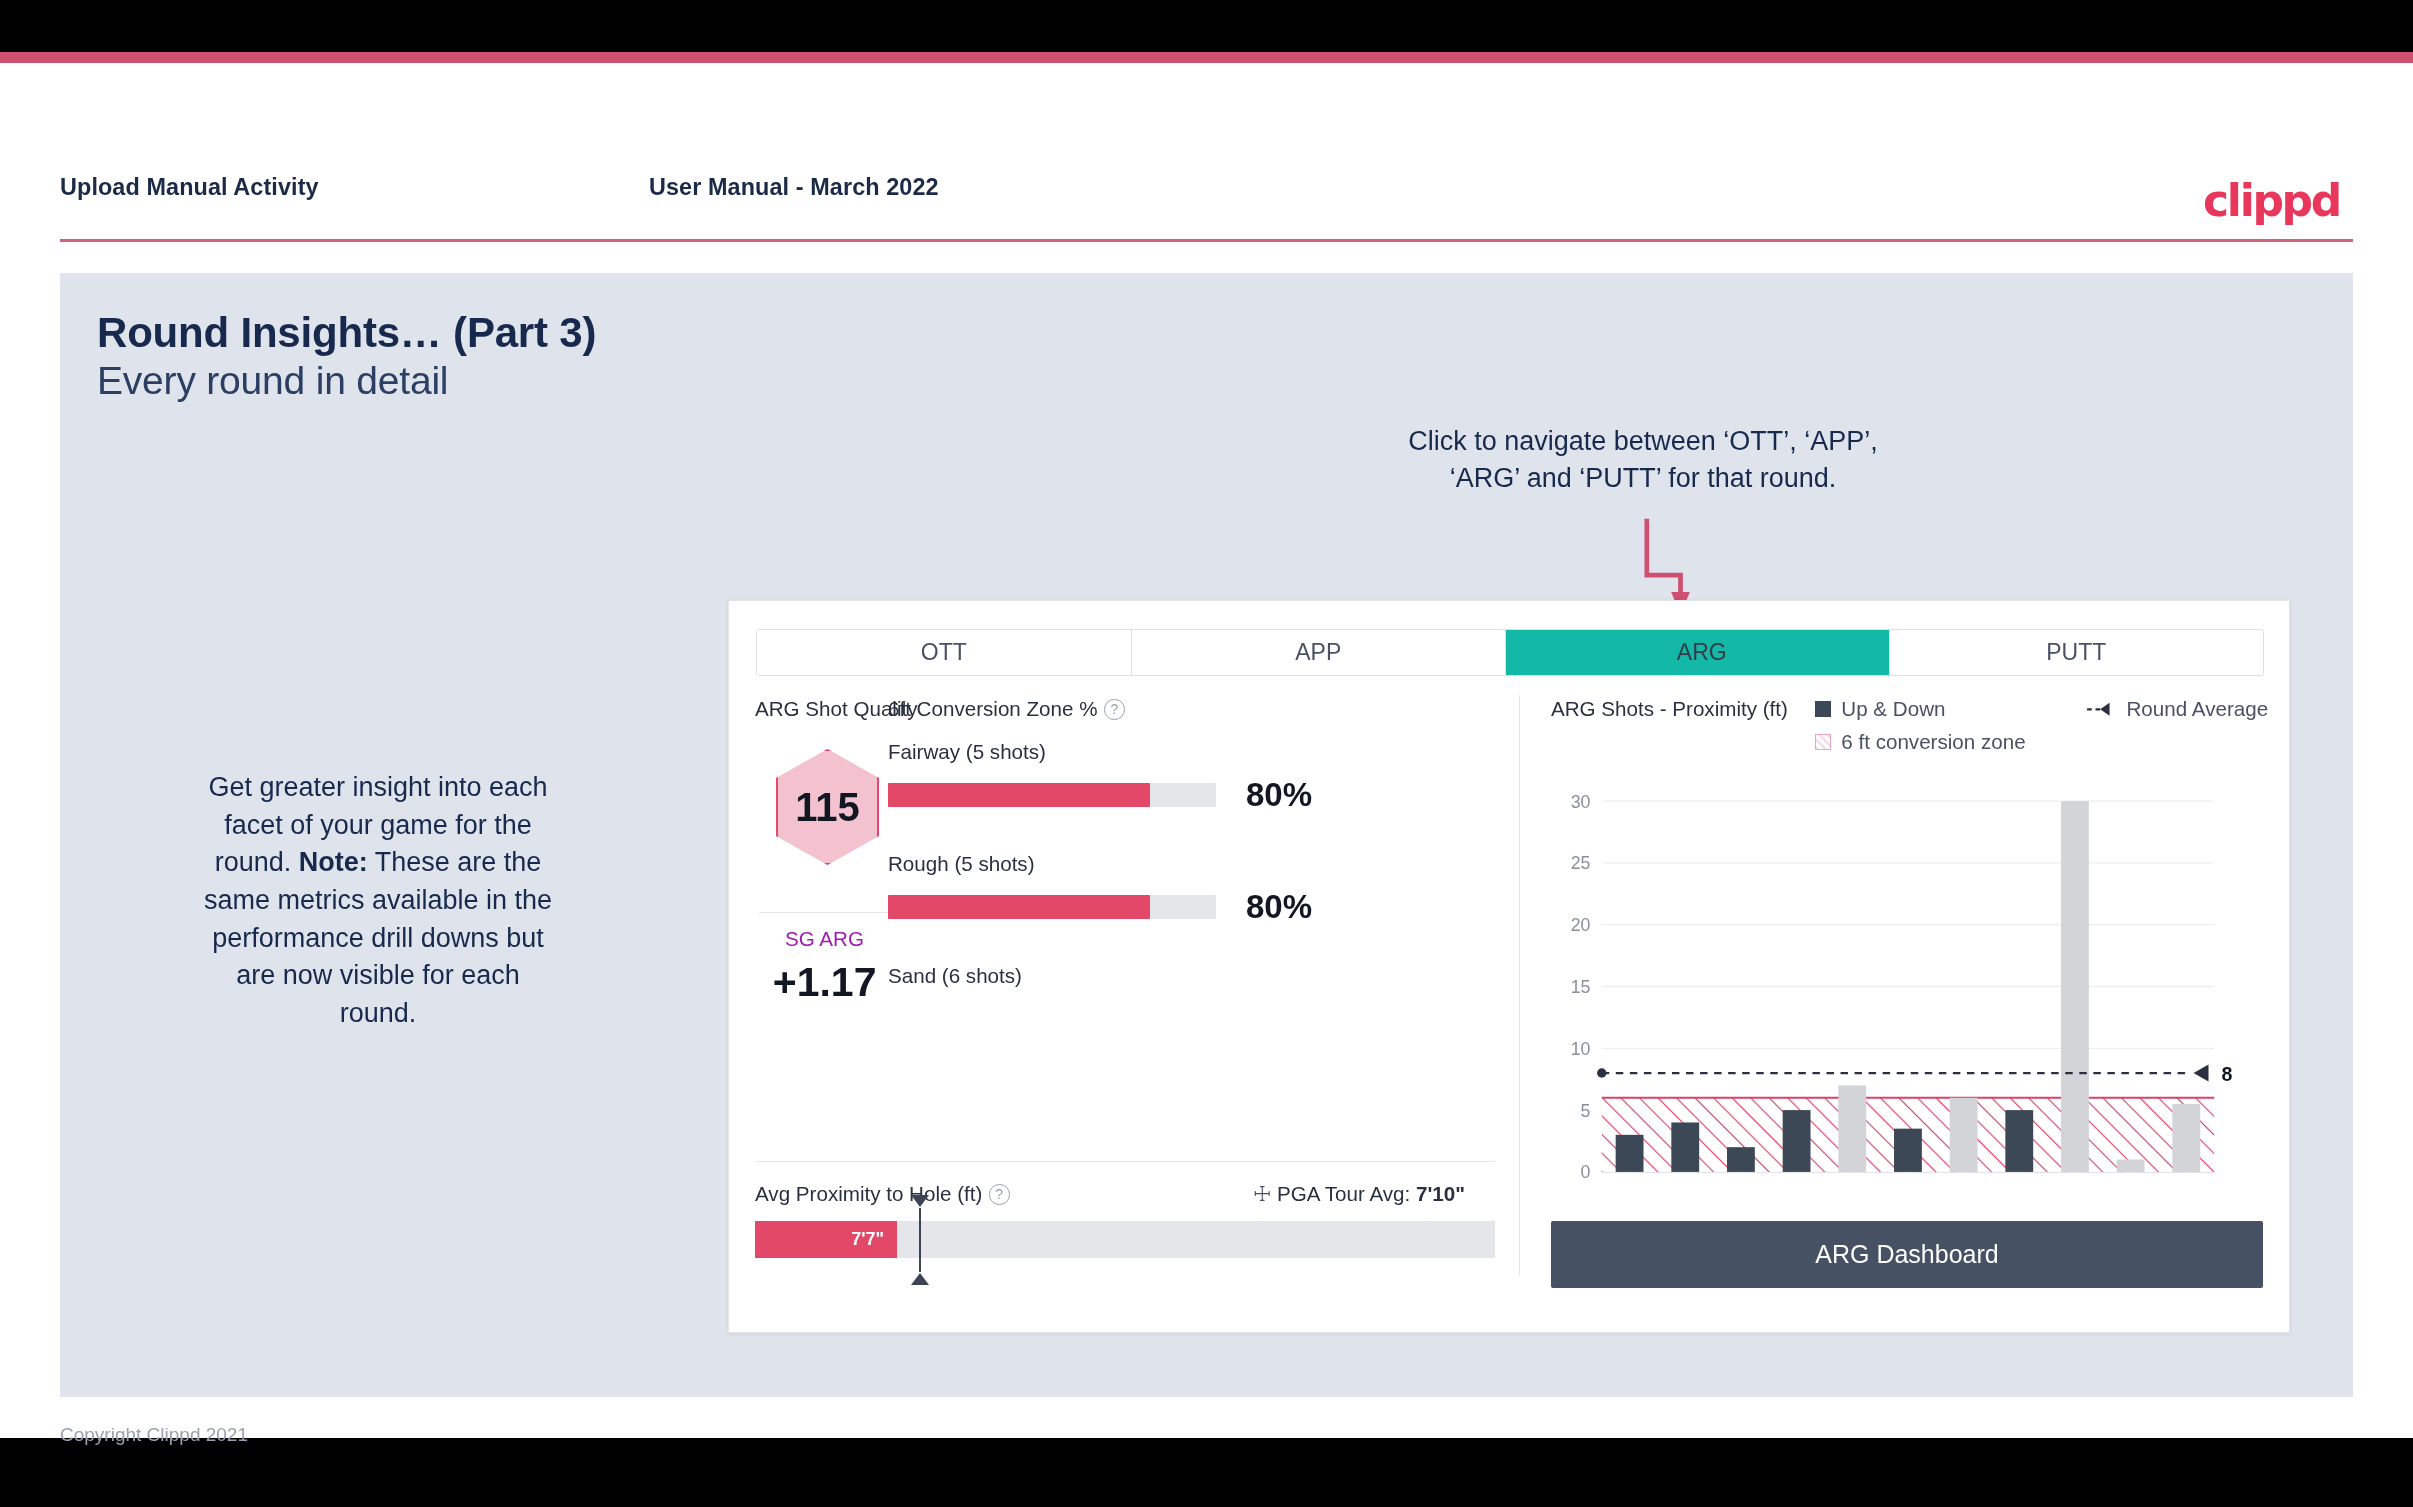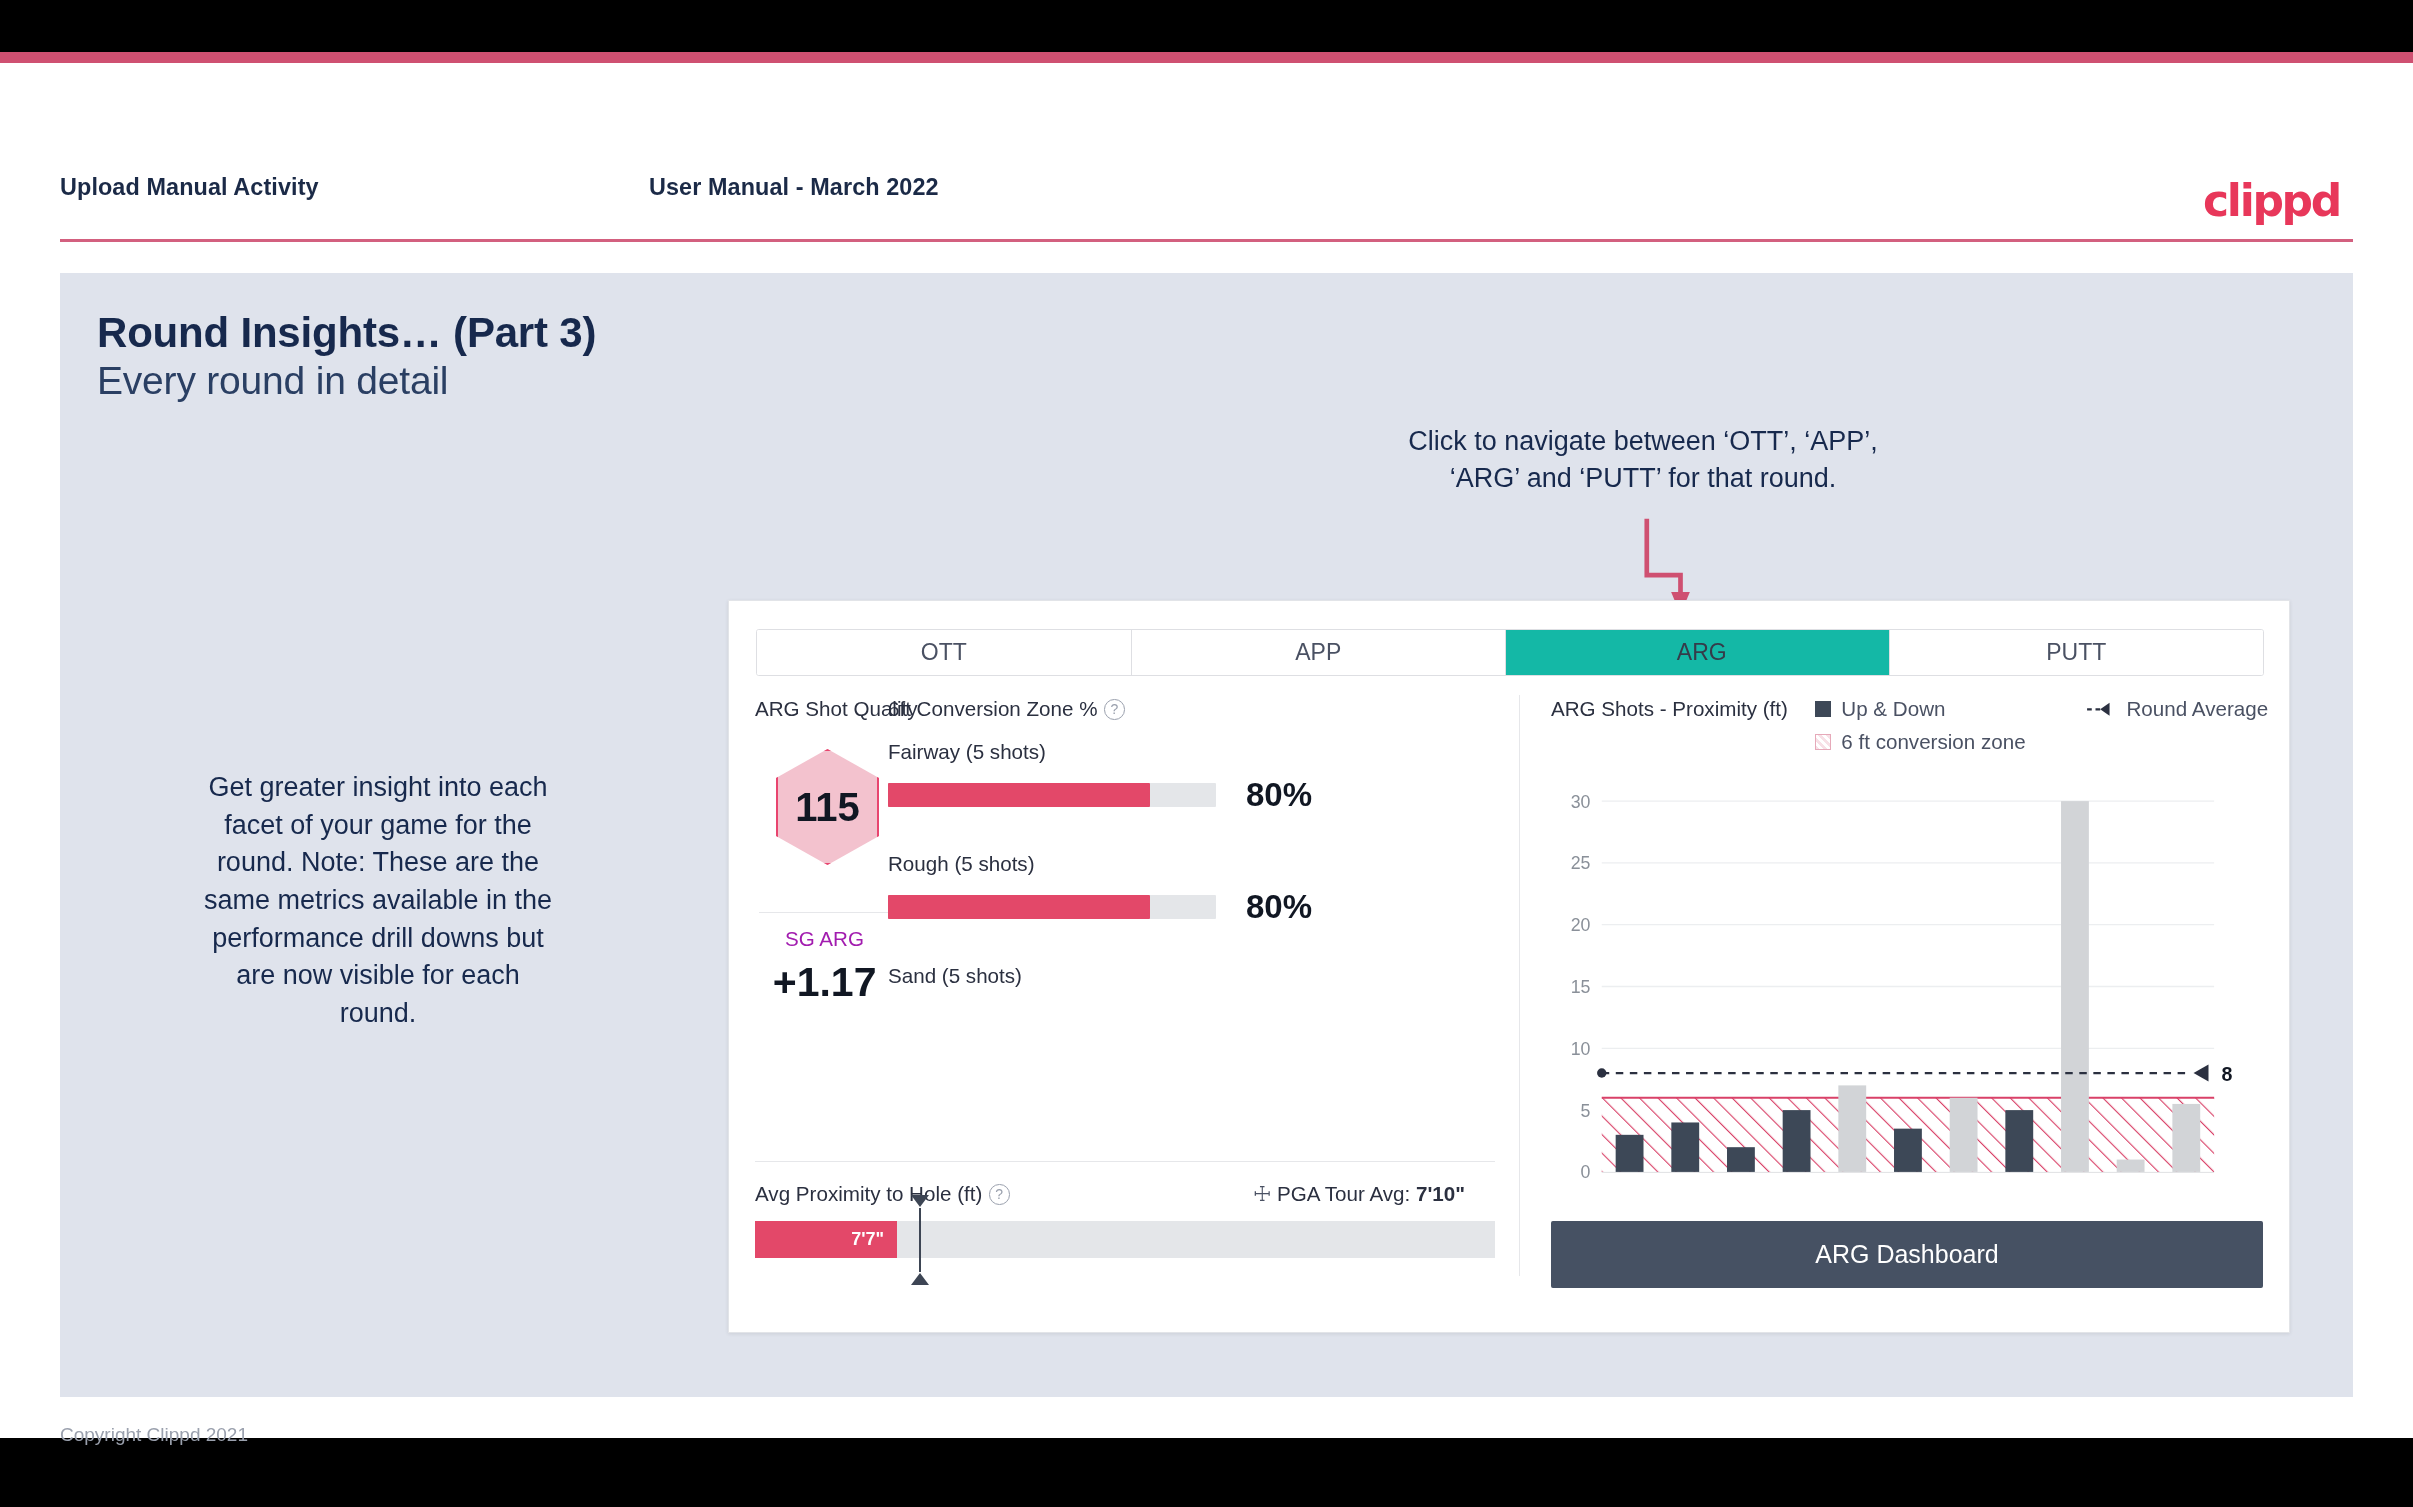--- a/index.html
+++ b/index.html
@@ -65,21 +65,21 @@
     color: #17294d; font-weight: 400;
   }
   .arrow-svg { position: absolute; left: 1583px; top: 244px; }
 
   
   .blurb {
     position: absolute; left: 140px; top: 496px; width: 356px;
     text-align: center; font-size: 27px; line-height: 1.395;
     color: #17294d;
   }
-  .blurb b { font-weight: 400; }
+  .blurb b { font-weight: 700; }
 
   
   .card {
     position: absolute; left: 668px; top: 327px;
     width: 1562px; height: 733px;
     background: #ffffff; border: 0.9px solid #e2e4e8;
     box-shadow: 0 0.9px 3.7px rgba(0,0,0,.09);
   }
 
   
@@ -244,21 +244,21 @@
           <div class="cz-name">Rough (5 shots)</div>
           <div class="cz-line">
             <div class="cz-track">
               <div class="cz-fill" id="fill1" style="width: 80%;"></div>
             </div>
             <div class="cz-pct">80%</div>
           </div>
         </div>
 
         <div class="cz-row" style="top:363px">
-          <div class="cz-name">Sand (5 shots)</div>
+          <div class="cz-name">Sand (6 shots)</div>
         </div>
 
         <div class="mid-rule"></div>
 
         <div class="prox-label">
           <span>Avg Proximity to Hole (ft)</span><span class="q-mark">?</span>
         </div>
         <div class="pga">
           <span class="flag-icon">☩</span><span>PGA Tour Avg: </span><b>7'10"</b>
         </div>

